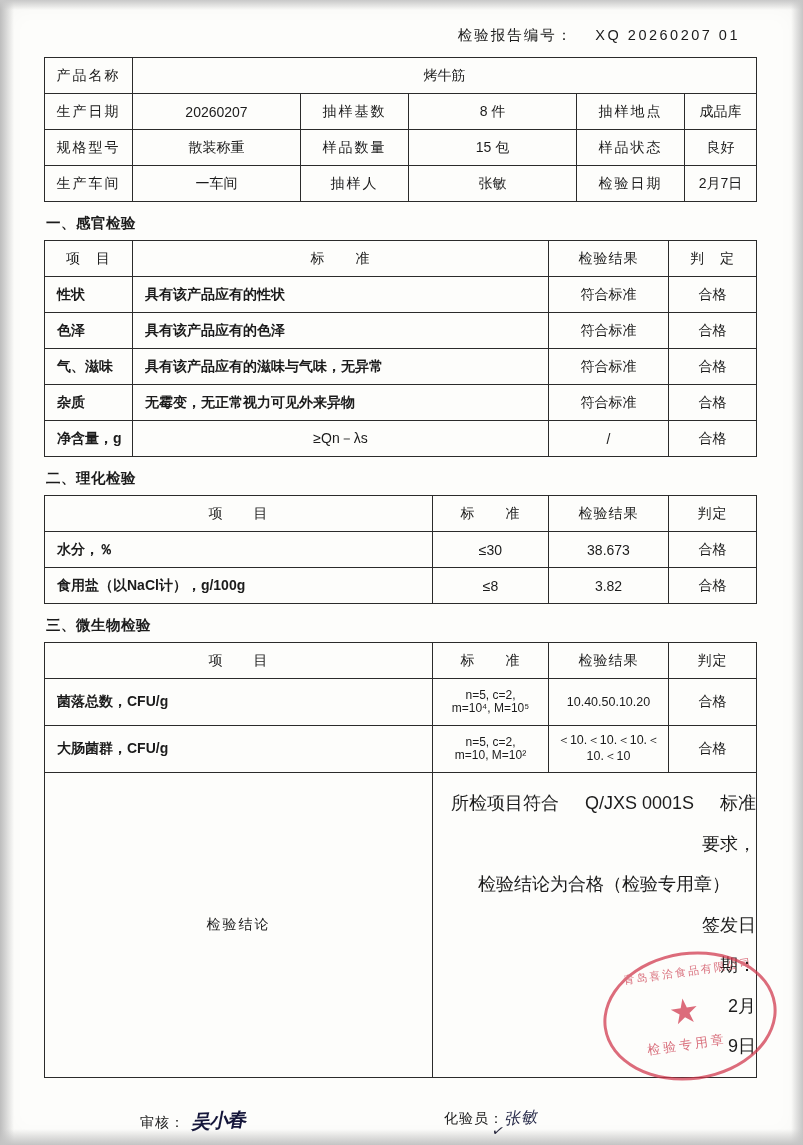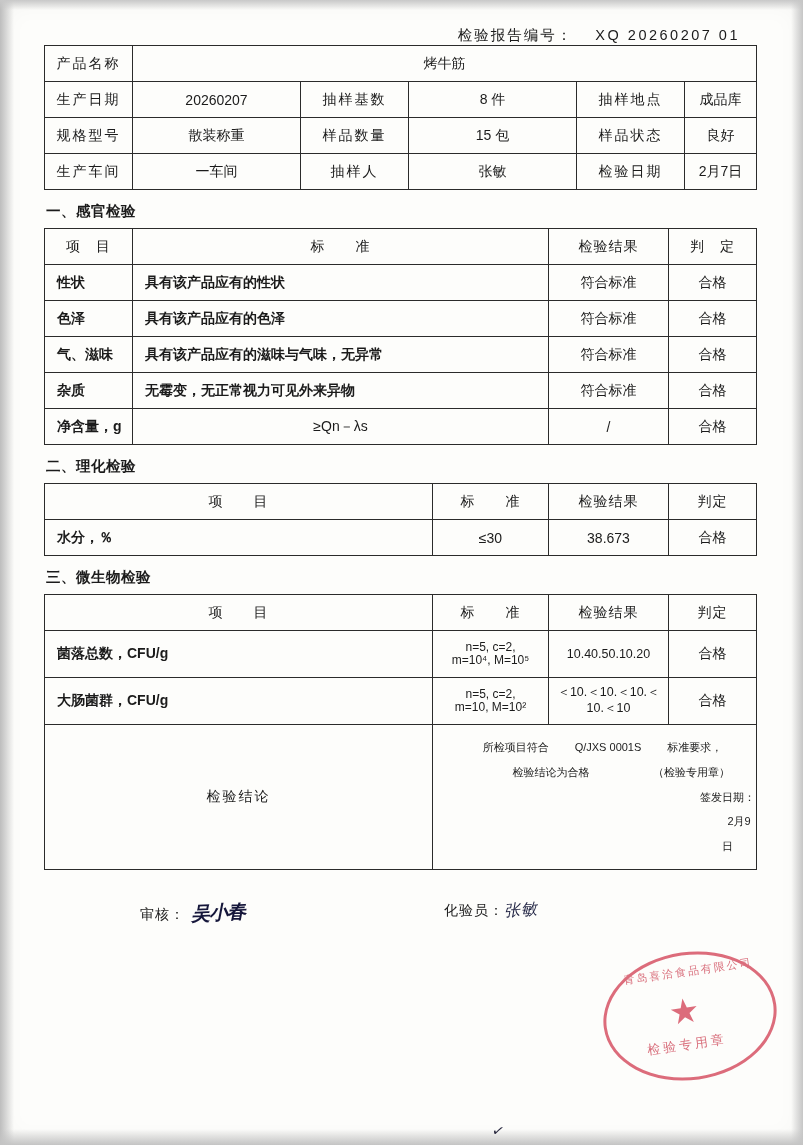--- a/index.html
+++ b/index.html
@@ -84,33 +84,33 @@
   .left { text-align: left; padding-left: 12px; font-weight: bold; }
   .sp2 { letter-spacing: 2px; }
 
   .section-title {
     font-size: 14.5px;
     font-weight: bold;
     margin: 12px 0 7px 2px;
     letter-spacing: 0.5px;
   }
 
-  .tbl-basic { margin-top: 0; }
+  .tbl-basic { margin-top: 12px; }
 
   .two-line {
     line-height: 1.05;
     font-size: 12px;
   }
 
   .concl-cell {
-    text-align: center;
+    text-align: right;
     padding: 10px 0 10px 16px;
     height: 118px;
     vertical-align: top;
-    font-size: 11px;
+    font-size: 18px;
     line-height: 2.25;
   }
   .concl-cell .row1 .gap { display: inline-block; width: 26px; }
   .sign-right { float: right; margin-right: 26px; }
   .issue-line { margin-left: 250px; }
 
   
   .sign-row {
     margin-top: 22px;
     position: relative;
@@ -311,20 +311,26 @@
         <tr class="t-head">
           <td>项　　目</td>
           <td>标　　准</td>
           <td>检验结果</td>
           <td>判定</td>
         </tr>
         <tr>
           <td class="left">水分，％</td>
           <td>≤30</td>
           <td>38.673</td>
+          <td>合格</td>
+        </tr>
+        <tr>
+          <td class="left">食用盐（以NaCl计），g/100g</td>
+          <td>≤8</td>
+          <td>3.82</td>
           <td>合格</td>
         </tr>
       </tbody>
     </table>
 
     <div class="section-title">三、微生物检验</div>
     <table>
       <colgroup>
         <col style="width:388px">
           <col style="width:116px">

